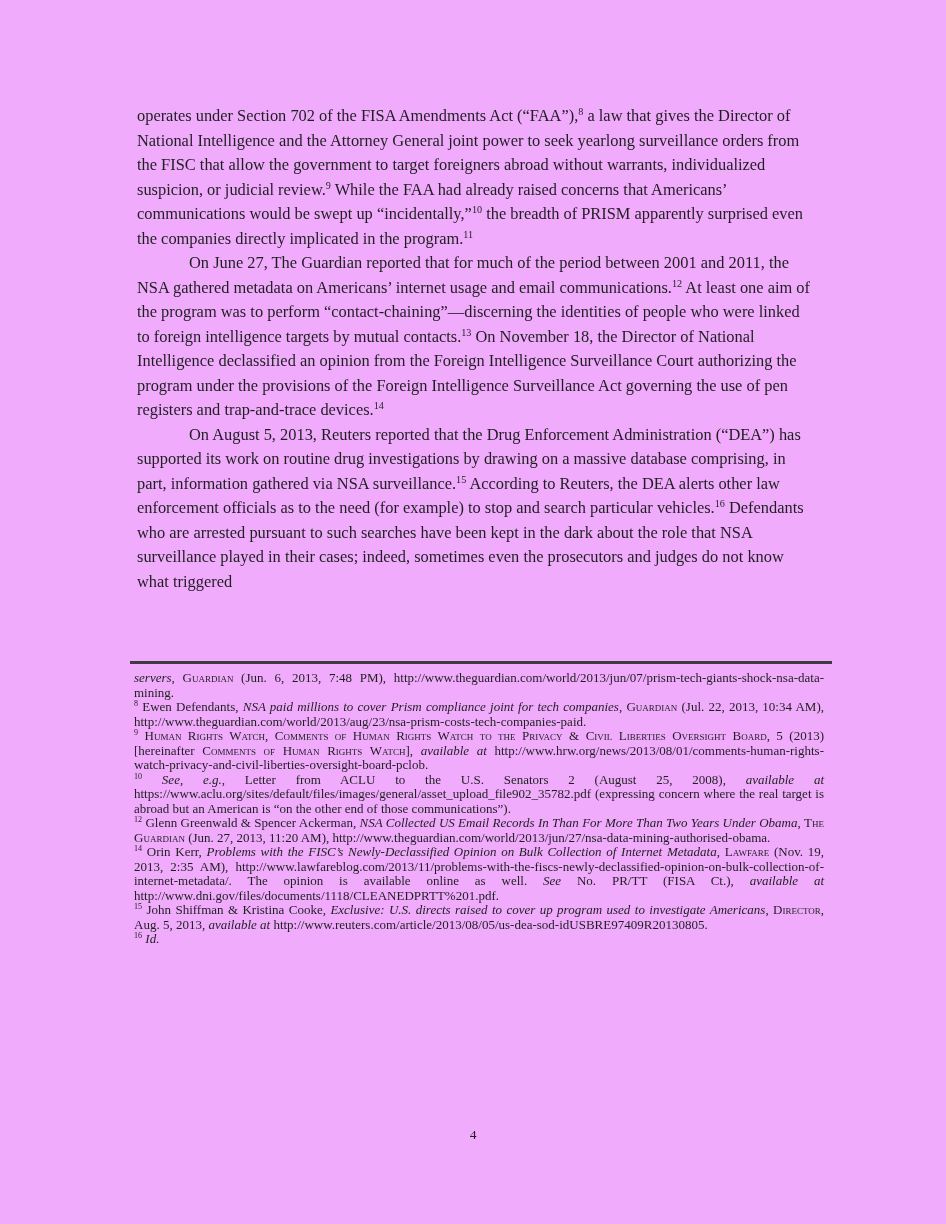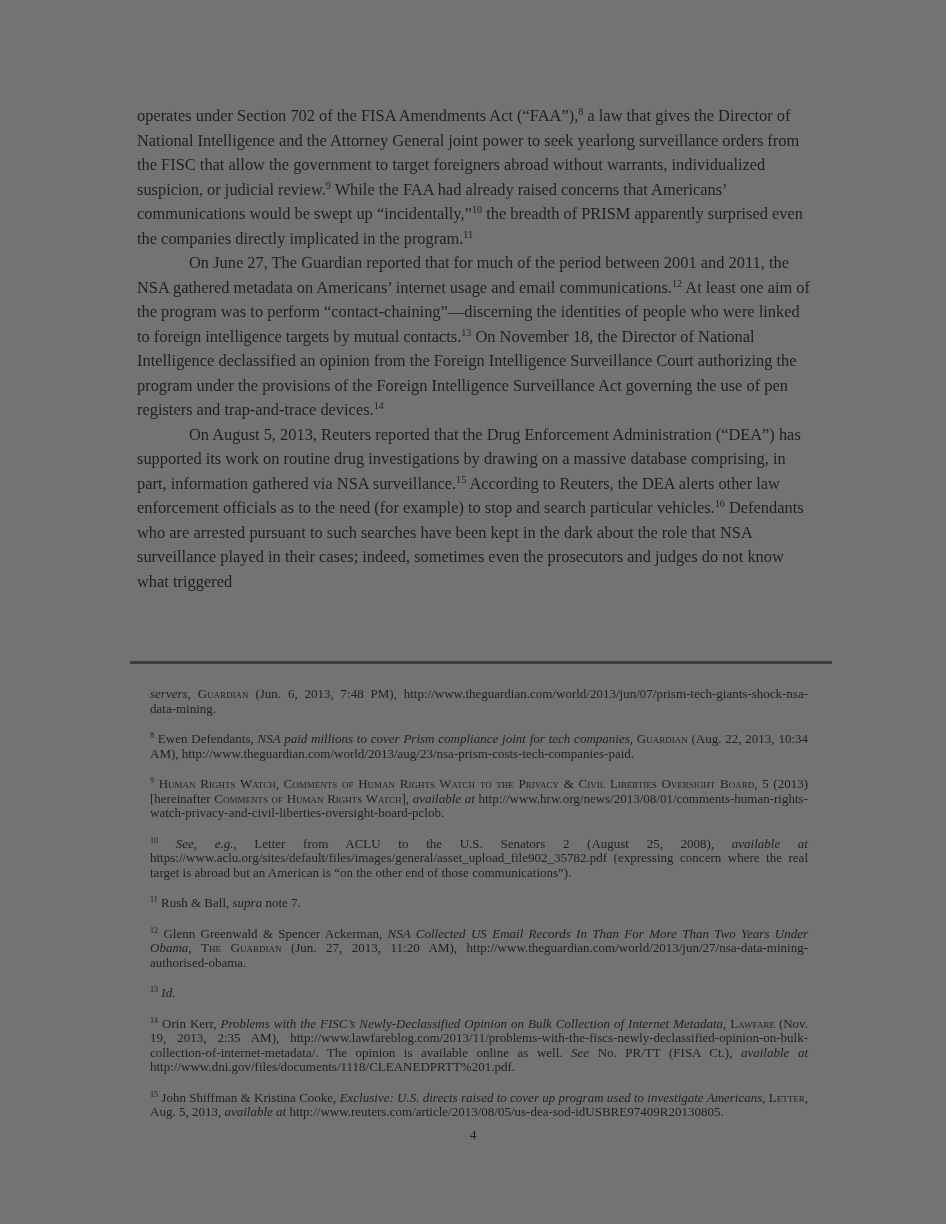--- a/index.html
+++ b/index.html
@@ -5,21 +5,21 @@
   html, body {
     margin: 0;
     padding: 0;
     background: #e8e8e8;
   }
   .page {
     position: relative;
     width: 946px;
     height: 1224px;
     margin: 0 auto;
-    background: #737373;
+    background: #f0abfc;
     font-family: "Liberation Serif", serif;
     color: #1f1f1f;
     overflow: hidden;
   }
   .body-text {
     position: absolute;
     left: 137px;
     top: 104px;
     width: 679px;
     font-size: 16.4px;
@@ -49,21 +49,21 @@
     position: absolute;
     left: 134px;
     top: 671px;
     width: 690px;
     font-size: 13px;
     line-height: 14.5px;
     text-align: justify;
     overflow-wrap: anywhere;
   }
   .footnotes p {
-    margin: 16px;
+    margin: 0;
   }
   .it { font-style: italic; }
   .sc { font-variant: small-caps; }
   .page-number {
     position: absolute;
     left: 0;
     top: 1127px;
     width: 100%;
     text-align: center;
     font-size: 13.5px;
@@ -74,23 +74,22 @@
 
 <div class="page">
   <main class="body-text">
       <p><span>operates under Section 702 of the FISA Amendments Act (“FAA”),</span><sup>8</sup><span> a law that gives the Director of National Intelligence and the Attorney General joint power to seek yearlong surveillance orders from the FISC that allow the government to target foreigners abroad without warrants, individualized suspicion, or judicial review.</span><sup>9</sup><span> While the FAA had already raised concerns that Americans’ communications would be swept up “incidentally,”</span><sup>10</sup><span> the breadth of PRISM apparently surprised even the companies directly implicated in the program.</span><sup>11</sup></p>
       <p class="indent"><span>On June 27, The Guardian reported that for much of the period between 2001 and 2011, the NSA gathered metadata on Americans’ internet usage and email communications.</span><sup>12</sup><span> At least one aim of the program was to perform “contact-chaining”—discerning the identities of people who were linked to foreign intelligence targets by mutual contacts.</span><sup>13</sup><span> On November 18, the Director of National Intelligence declassified an opinion from the Foreign Intelligence Surveillance Court authorizing the program under the provisions of the Foreign Intelligence Surveillance Act governing the use of pen registers and trap-and-trace devices.</span><sup>14</sup></p>
       <p class="indent"><span>On August 5, 2013, Reuters reported that the Drug Enforcement Administration (“DEA”) has supported its work on routine drug investigations by drawing on a massive database comprising, in part, information gathered via NSA surveillance.</span><sup>15</sup><span> According to Reuters, the DEA alerts other law enforcement officials as to the need (for example) to stop and search particular vehicles.</span><sup>16</sup><span> Defendants who are arrested pursuant to such searches have been kept in the dark about the role that NSA surveillance played in their cases; indeed, sometimes even the prosecutors and judges do not know what triggered</span></p>
     </main>
   <div class="fn-sep"></div>
   <section class="footnotes">
       <p><span class="it">servers</span><span>, </span><span class="sc">Guardian</span><span> (Jun. 6, 2013, 7:48 PM), http://www.theguardian.com/world/2013/jun/07/prism-tech-giants-shock-nsa-data-mining.</span></p>
-      <p><sup>8</sup><span> Ewen Defendants, </span><span class="it">NSA paid millions to cover Prism compliance joint for tech companies</span><span>, </span><span class="sc">Guardian</span><span> (Aug. 22, 2013, 10:34 AM), http://www.theguardian.com/world/2013/aug/23/nsa-prism-costs-tech-companies-paid.</span></p>
+      <p><sup>8</sup><span> Ewen Defendants, </span><span class="it">NSA paid millions to cover Prism compliance joint for tech companies</span><span>, </span><span class="sc">Guardian</span><span> (Jul. 22, 2013, 10:34 AM), http://www.theguardian.com/world/2013/aug/23/nsa-prism-costs-tech-companies-paid.</span></p>
       <p><sup>9</sup><span> </span><span class="sc">Human Rights Watch, Comments of Human Rights Watch to the Privacy &amp; Civil Liberties Oversight Board</span><span>, 5 (2013) [hereinafter </span><span class="sc">Comments of Human Rights Watch</span><span>], </span><span class="it">available at</span><span> http://www.hrw.org/news/2013/08/01/comments-human-rights-watch-privacy-and-civil-liberties-oversight-board-pclob.</span></p>
       <p><sup>10</sup><span> </span><span class="it">See, e.g.</span><span>, Letter from ACLU to the U.S. Senators 2 (August 25, 2008), </span><span class="it">available at</span><span> https://www.aclu.org/sites/default/files/images/general/asset_upload_file902_35782.pdf (expressing concern where the real target is abroad but an American is “on the other end of those communications”).</span></p>
-      <p><sup>11</sup><span> Rush &amp; Ball, </span><span class="it">supra</span><span> note 7.</span></p>
       <p><sup>12</sup><span> Glenn Greenwald &amp; Spencer Ackerman, </span><span class="it">NSA Collected US Email Records In Than For More Than Two Years Under Obama</span><span>, </span><span class="sc">The Guardian</span><span> (Jun. 27, 2013, 11:20 AM), http://www.theguardian.com/world/2013/jun/27/nsa-data-mining-authorised-obama.</span></p>
-      <p><sup>13</sup><span> </span><span class="it">Id.</span></p>
       <p><sup>14</sup><span> Orin Kerr, </span><span class="it">Problems with the FISC’s Newly-Declassified Opinion on Bulk Collection of Internet Metadata</span><span>, </span><span class="sc">Lawfare</span><span> (Nov. 19, 2013, 2:35 AM), http://www.lawfareblog.com/2013/11/problems-with-the-fiscs-newly-declassified-opinion-on-bulk-collection-of-internet-metadata/. The opinion is available online as well. </span><span class="it">See</span><span> No. PR/TT (FISA Ct.), </span><span class="it">available at</span><span> http://www.dni.gov/files/documents/1118/CLEANEDPRTT%201.pdf.</span></p>
-      <p><sup>15</sup><span> John Shiffman &amp; Kristina Cooke, </span><span class="it">Exclusive: U.S. directs raised to cover up program used to investigate Americans</span><span>, </span><span class="sc">Letter</span><span>, Aug. 5, 2013, </span><span class="it">available at</span><span> http://www.reuters.com/article/2013/08/05/us-dea-sod-idUSBRE97409R20130805.</span></p>
+      <p><sup>15</sup><span> John Shiffman &amp; Kristina Cooke, </span><span class="it">Exclusive: U.S. directs raised to cover up program used to investigate Americans</span><span>, </span><span class="sc">Director</span><span>, Aug. 5, 2013, </span><span class="it">available at</span><span> http://www.reuters.com/article/2013/08/05/us-dea-sod-idUSBRE97409R20130805.</span></p>
+      <p><sup>16</sup><span> </span><span class="it">Id.</span></p>
     </section>
   <div class="page-number">4</div>
 </div>
 
 </body></html>

